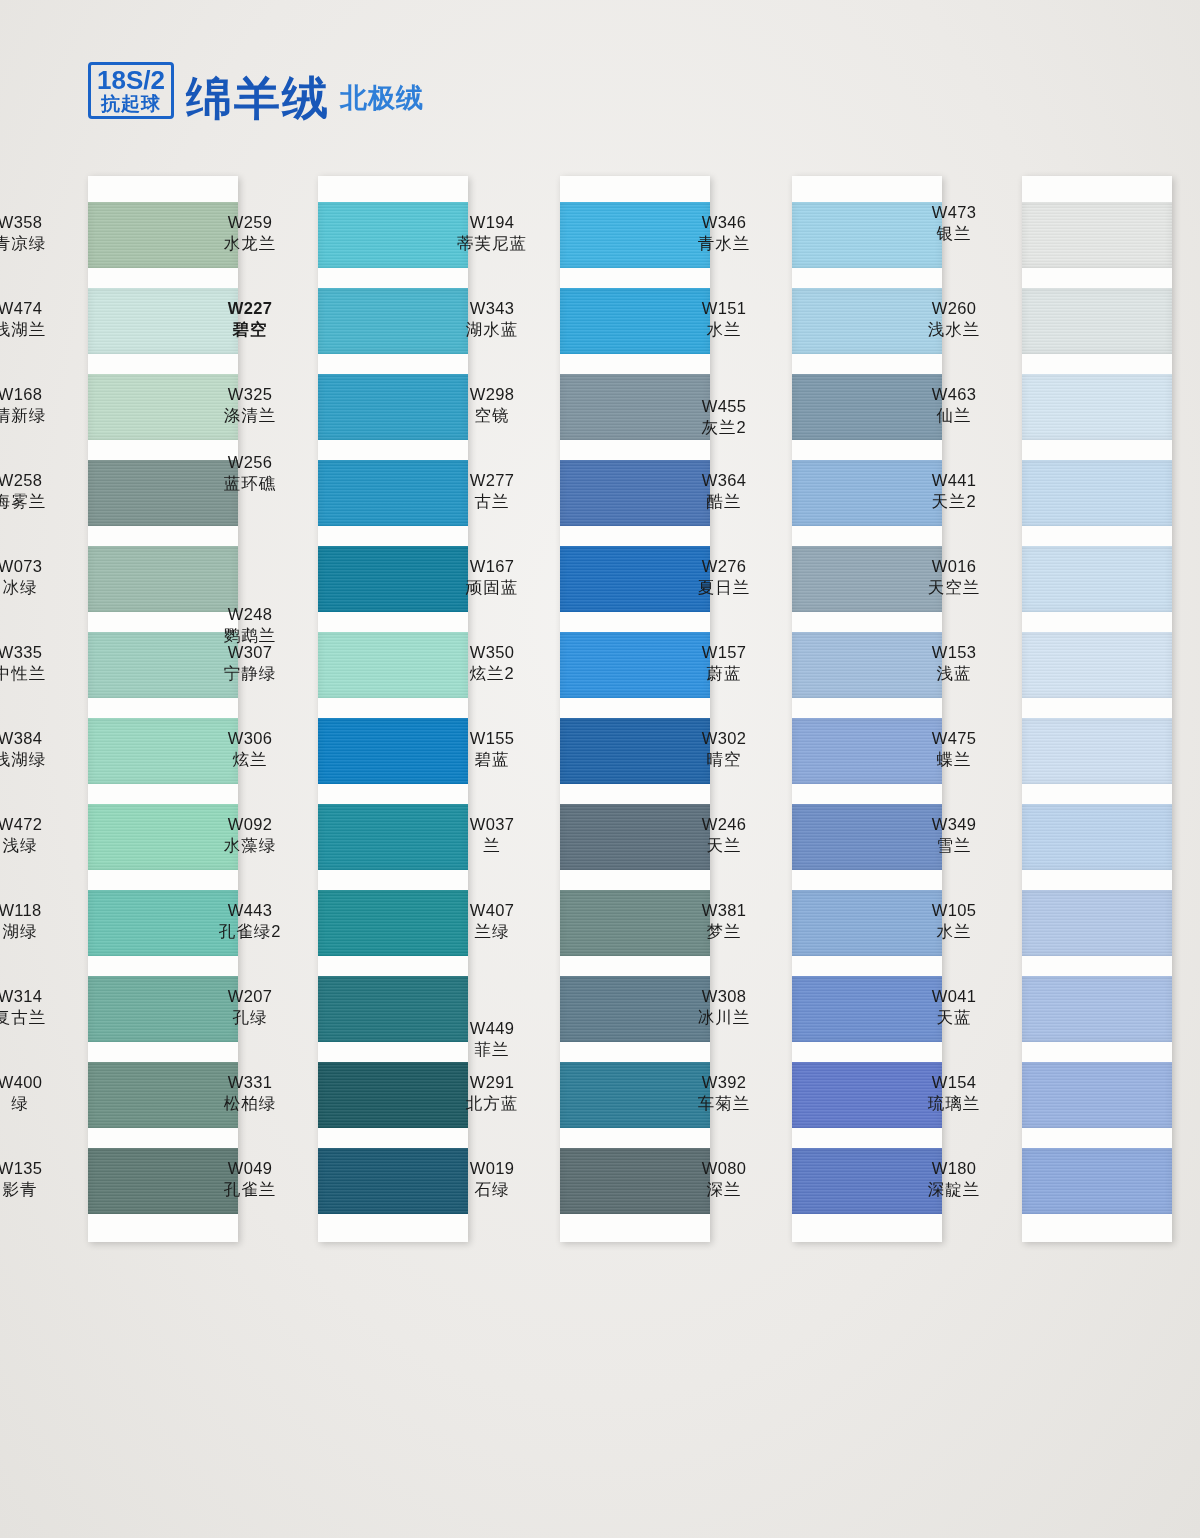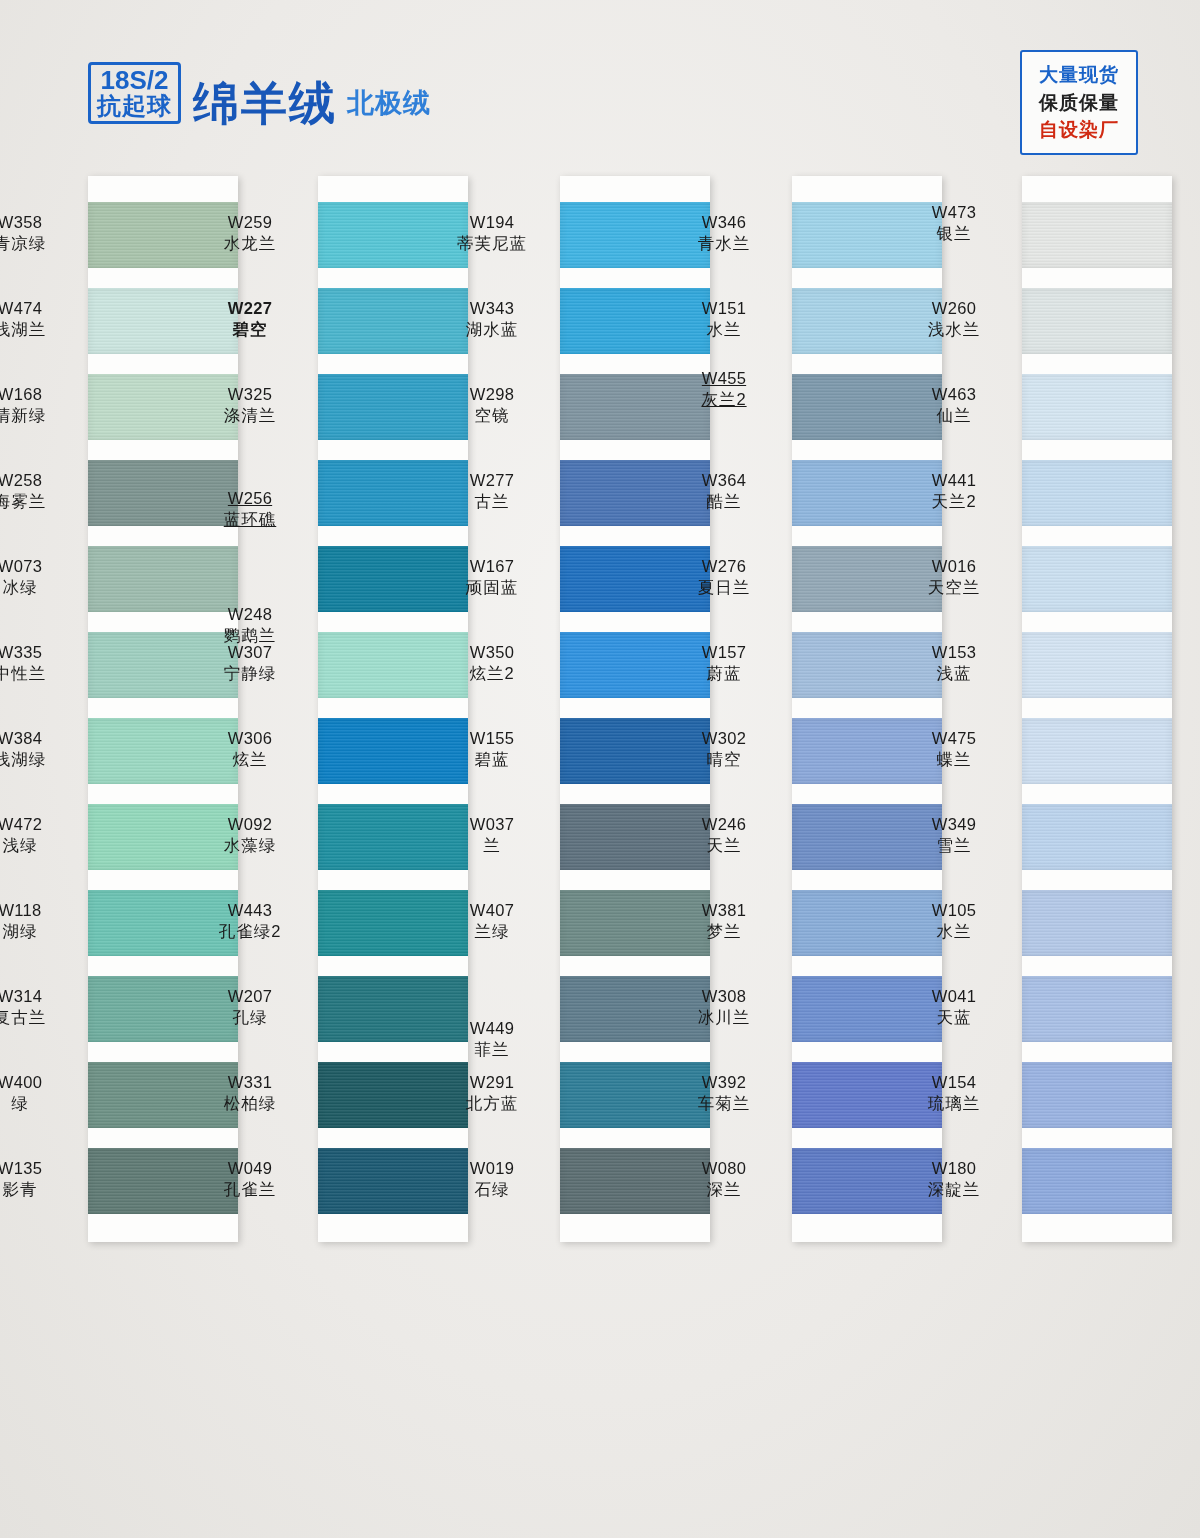--- a/index.html
+++ b/index.html
@@ -23,21 +23,21 @@
   .badge-18s{
     border:3px solid #1a63c8;border-radius:4px;
     padding:2px 6px 3px 6px;margin-right:12px;
     line-height:1;text-align:center;background:transparent;
   }
   .badge-18s .l1{
     font-size:26px;font-weight:bold;color:#1a63c8;letter-spacing:0px;
     display:block;
   }
   .badge-18s .l2{
-    font-size:24px;font-weight:bold;color:#1a63c8;letter-spacing:1px;
+    font-size:19px;font-weight:bold;color:#1a63c8;letter-spacing:1px;
     display:block;margin-top:1px;
   }
   .brand-main{
     font-size:46px;font-weight:bold;color:#1857b8;letter-spacing:2px;
     line-height:1;position:relative;top:2px;
   }
   .brand-sub{
     font-size:27px;font-weight:bold;color:#2f7fd8;letter-spacing:1px;
     margin-left:10px;position:relative;top:-3px;
   }
@@ -96,25 +96,20 @@
 
 <div class="header">
   <div class="logo-wrap">
     <div class="badge-18s">
       <span class="l1">18S/2</span>
       <span class="l2">抗起球</span>
     </div>
     <div class="brand-main">绵羊绒</div>
     <div class="brand-sub">北极绒</div>
   </div>
-  <div class="stamp">
-    <div class="s1">大量现货</div>
-    <div class="s2">保质保量</div>
-    <div class="s3">自设染厂</div>
-  </div>
 </div>
 
 <div class="cards" id="grid">
     <div class="col" style="left: 88px;">
       <div class="col-inner">
         <div class="swatch" title="W358 青凉绿" style="background: rgb(169, 196, 172);"></div>
         <div class="gap"></div>
         <div class="swatch" title="W474 浅湖兰" style="background: rgb(204, 230, 224);"></div>
         <div class="gap"></div>
         <div class="swatch" title="W168 清新绿" style="background: rgb(191, 220, 201);"></div>
@@ -221,21 +216,21 @@
         <div class="name">水龙兰</div>
       </div>
       <div class="label" style="top: 122px; font-weight: bold;">
         <div class="code">W227</div>
         <div class="name">碧空</div>
       </div>
       <div class="label" style="top: 208px;">
         <div class="code">W325</div>
         <div class="name">涤清兰</div>
       </div>
-      <div class="label" style="top: 312px; text-decoration: underline;">
+      <div class="label" style="top: 276px;">
         <div class="code">W256</div>
         <div class="name">蓝环礁</div>
       </div>
       <div class="label" style="top: 380px; margin-top: 48px;">
         <div class="code">W248</div>
         <div class="name">鹦鹉兰</div>
       </div>
       <div class="label" style="top: 466px;">
         <div class="code">W307</div>
         <div class="name">宁静绿</div>
@@ -371,21 +366,21 @@
     </div>
     <div class="labels" style="left: 644px;">
       <div class="label" style="top: 36px;">
         <div class="code">W346</div>
         <div class="name">青水兰</div>
       </div>
       <div class="label" style="top: 122px;">
         <div class="code">W151</div>
         <div class="name">水兰</div>
       </div>
-      <div class="label" style="top: 192px; text-decoration: underline;">
+      <div class="label" style="top: 220px;">
         <div class="code">W455</div>
         <div class="name">灰兰2</div>
       </div>
       <div class="label" style="top: 294px;">
         <div class="code">W364</div>
         <div class="name">酷兰</div>
       </div>
       <div class="label" style="top: 380px;">
         <div class="code">W276</div>
         <div class="name">夏日兰</div>

